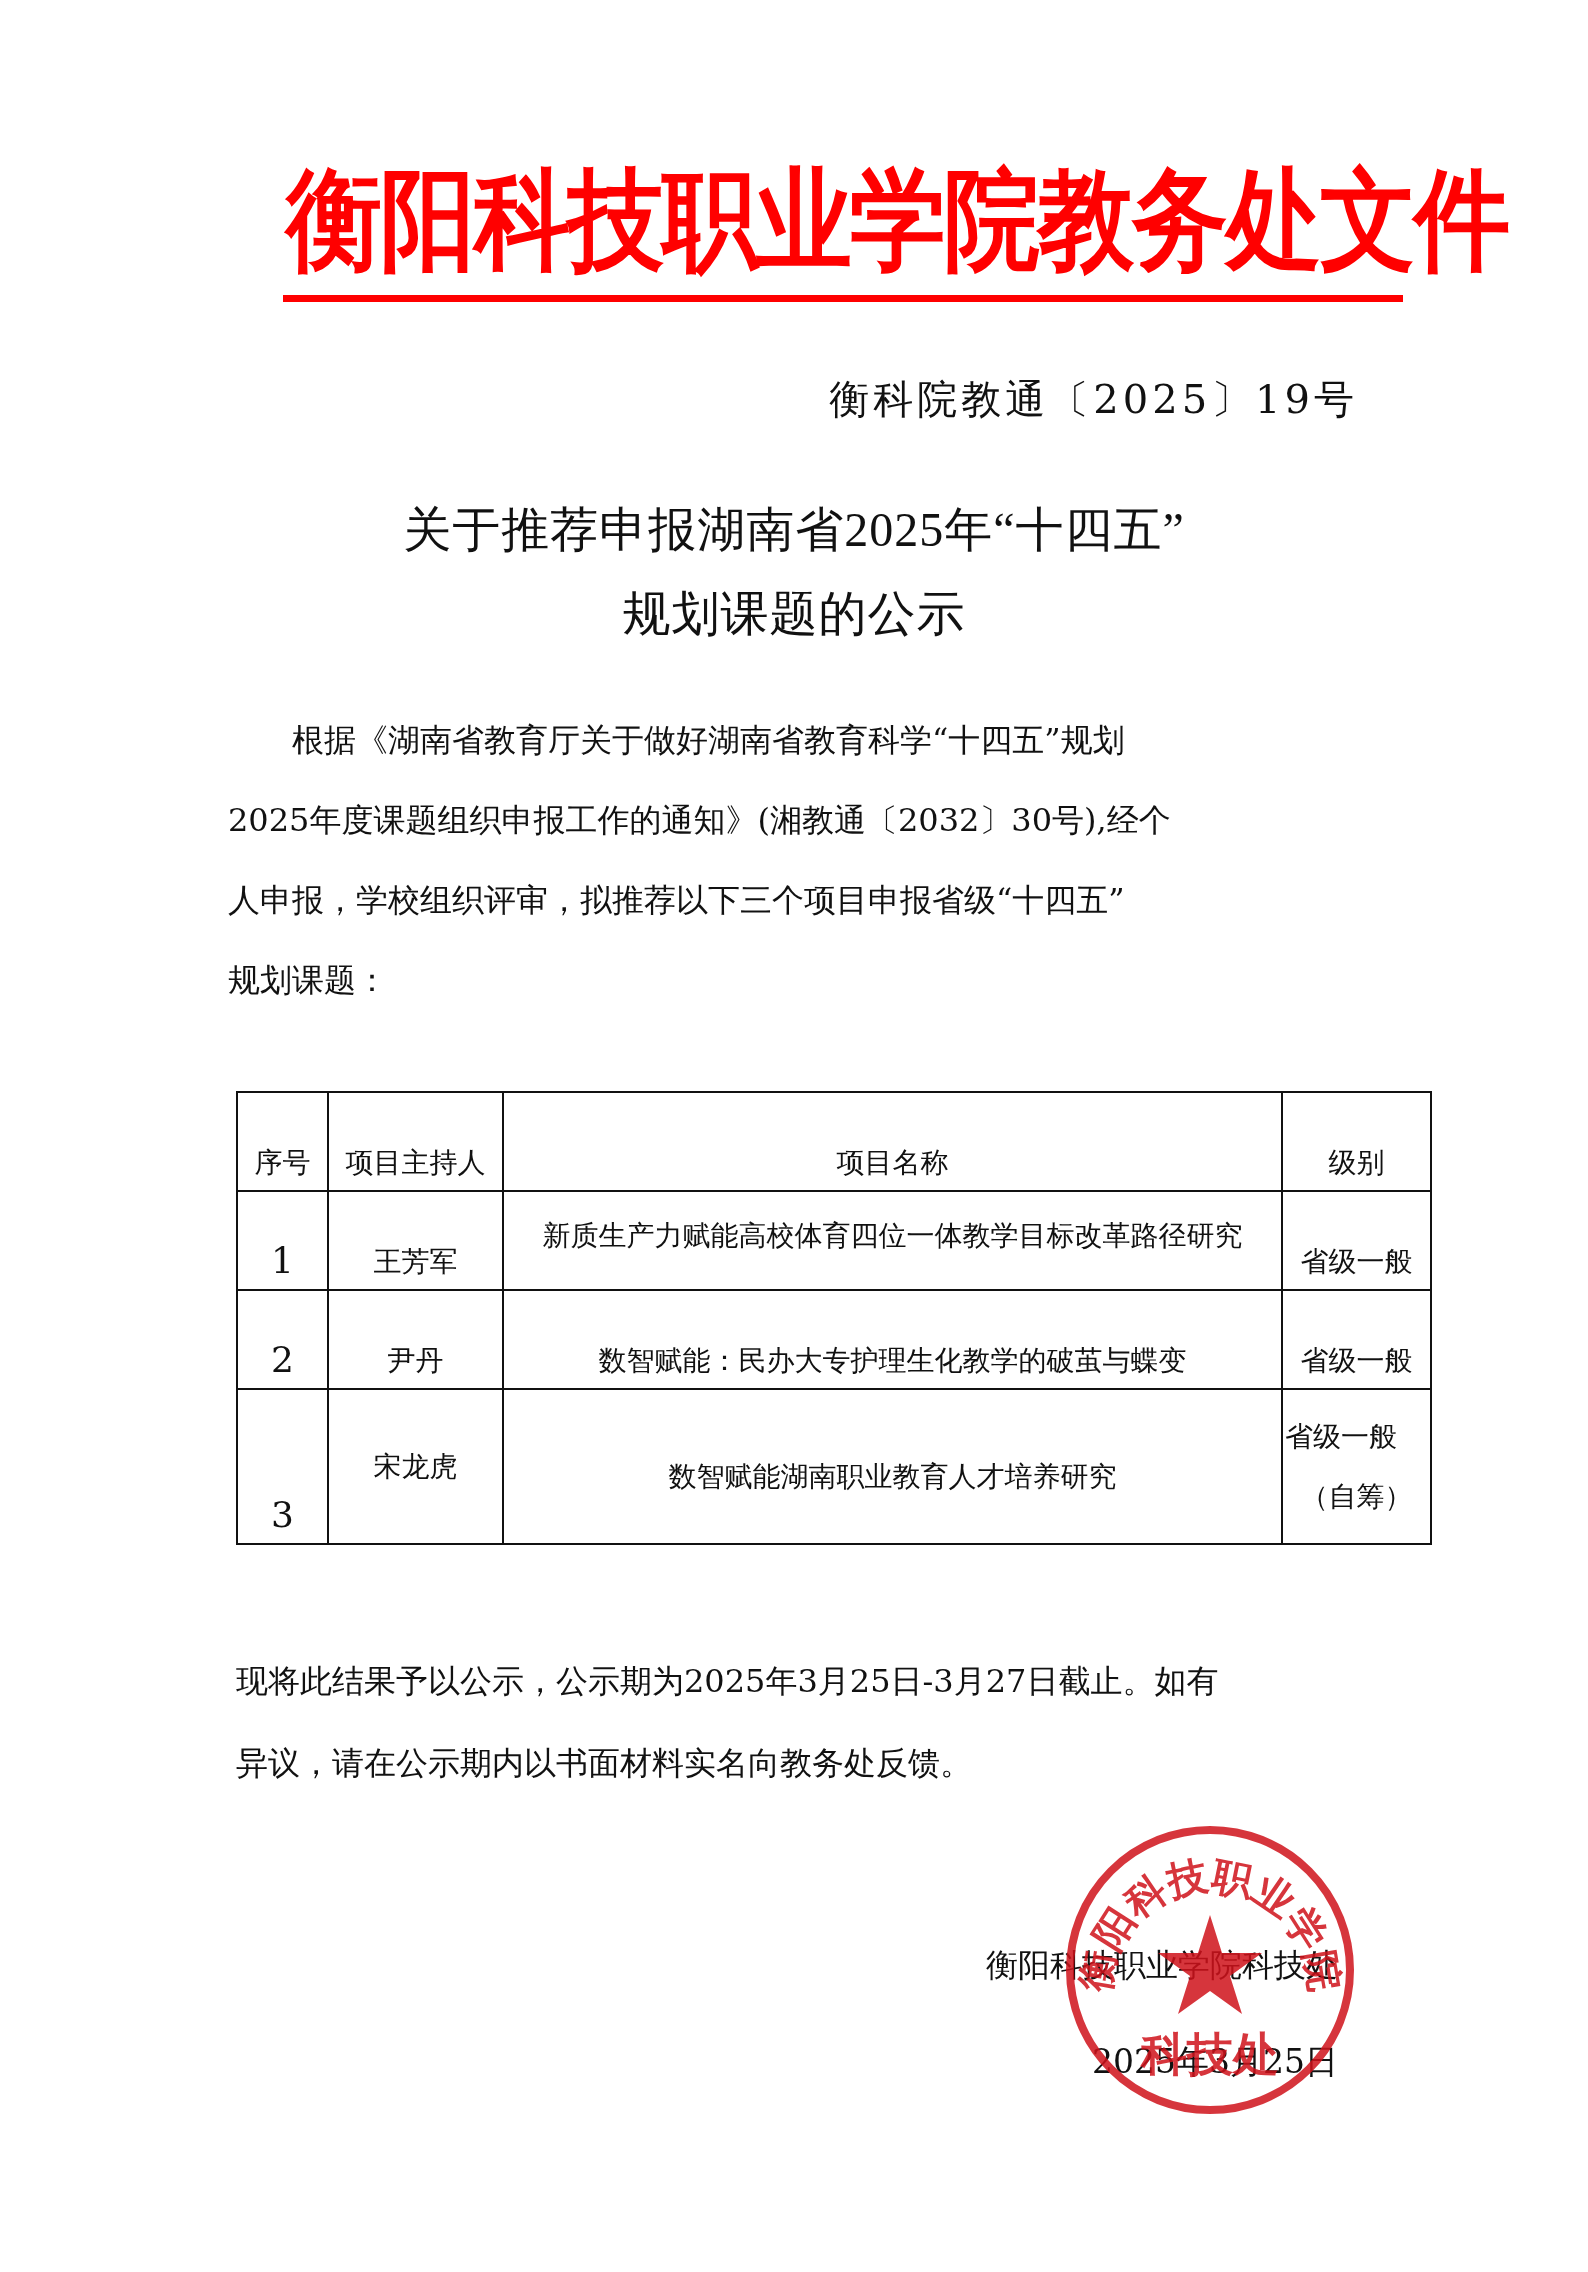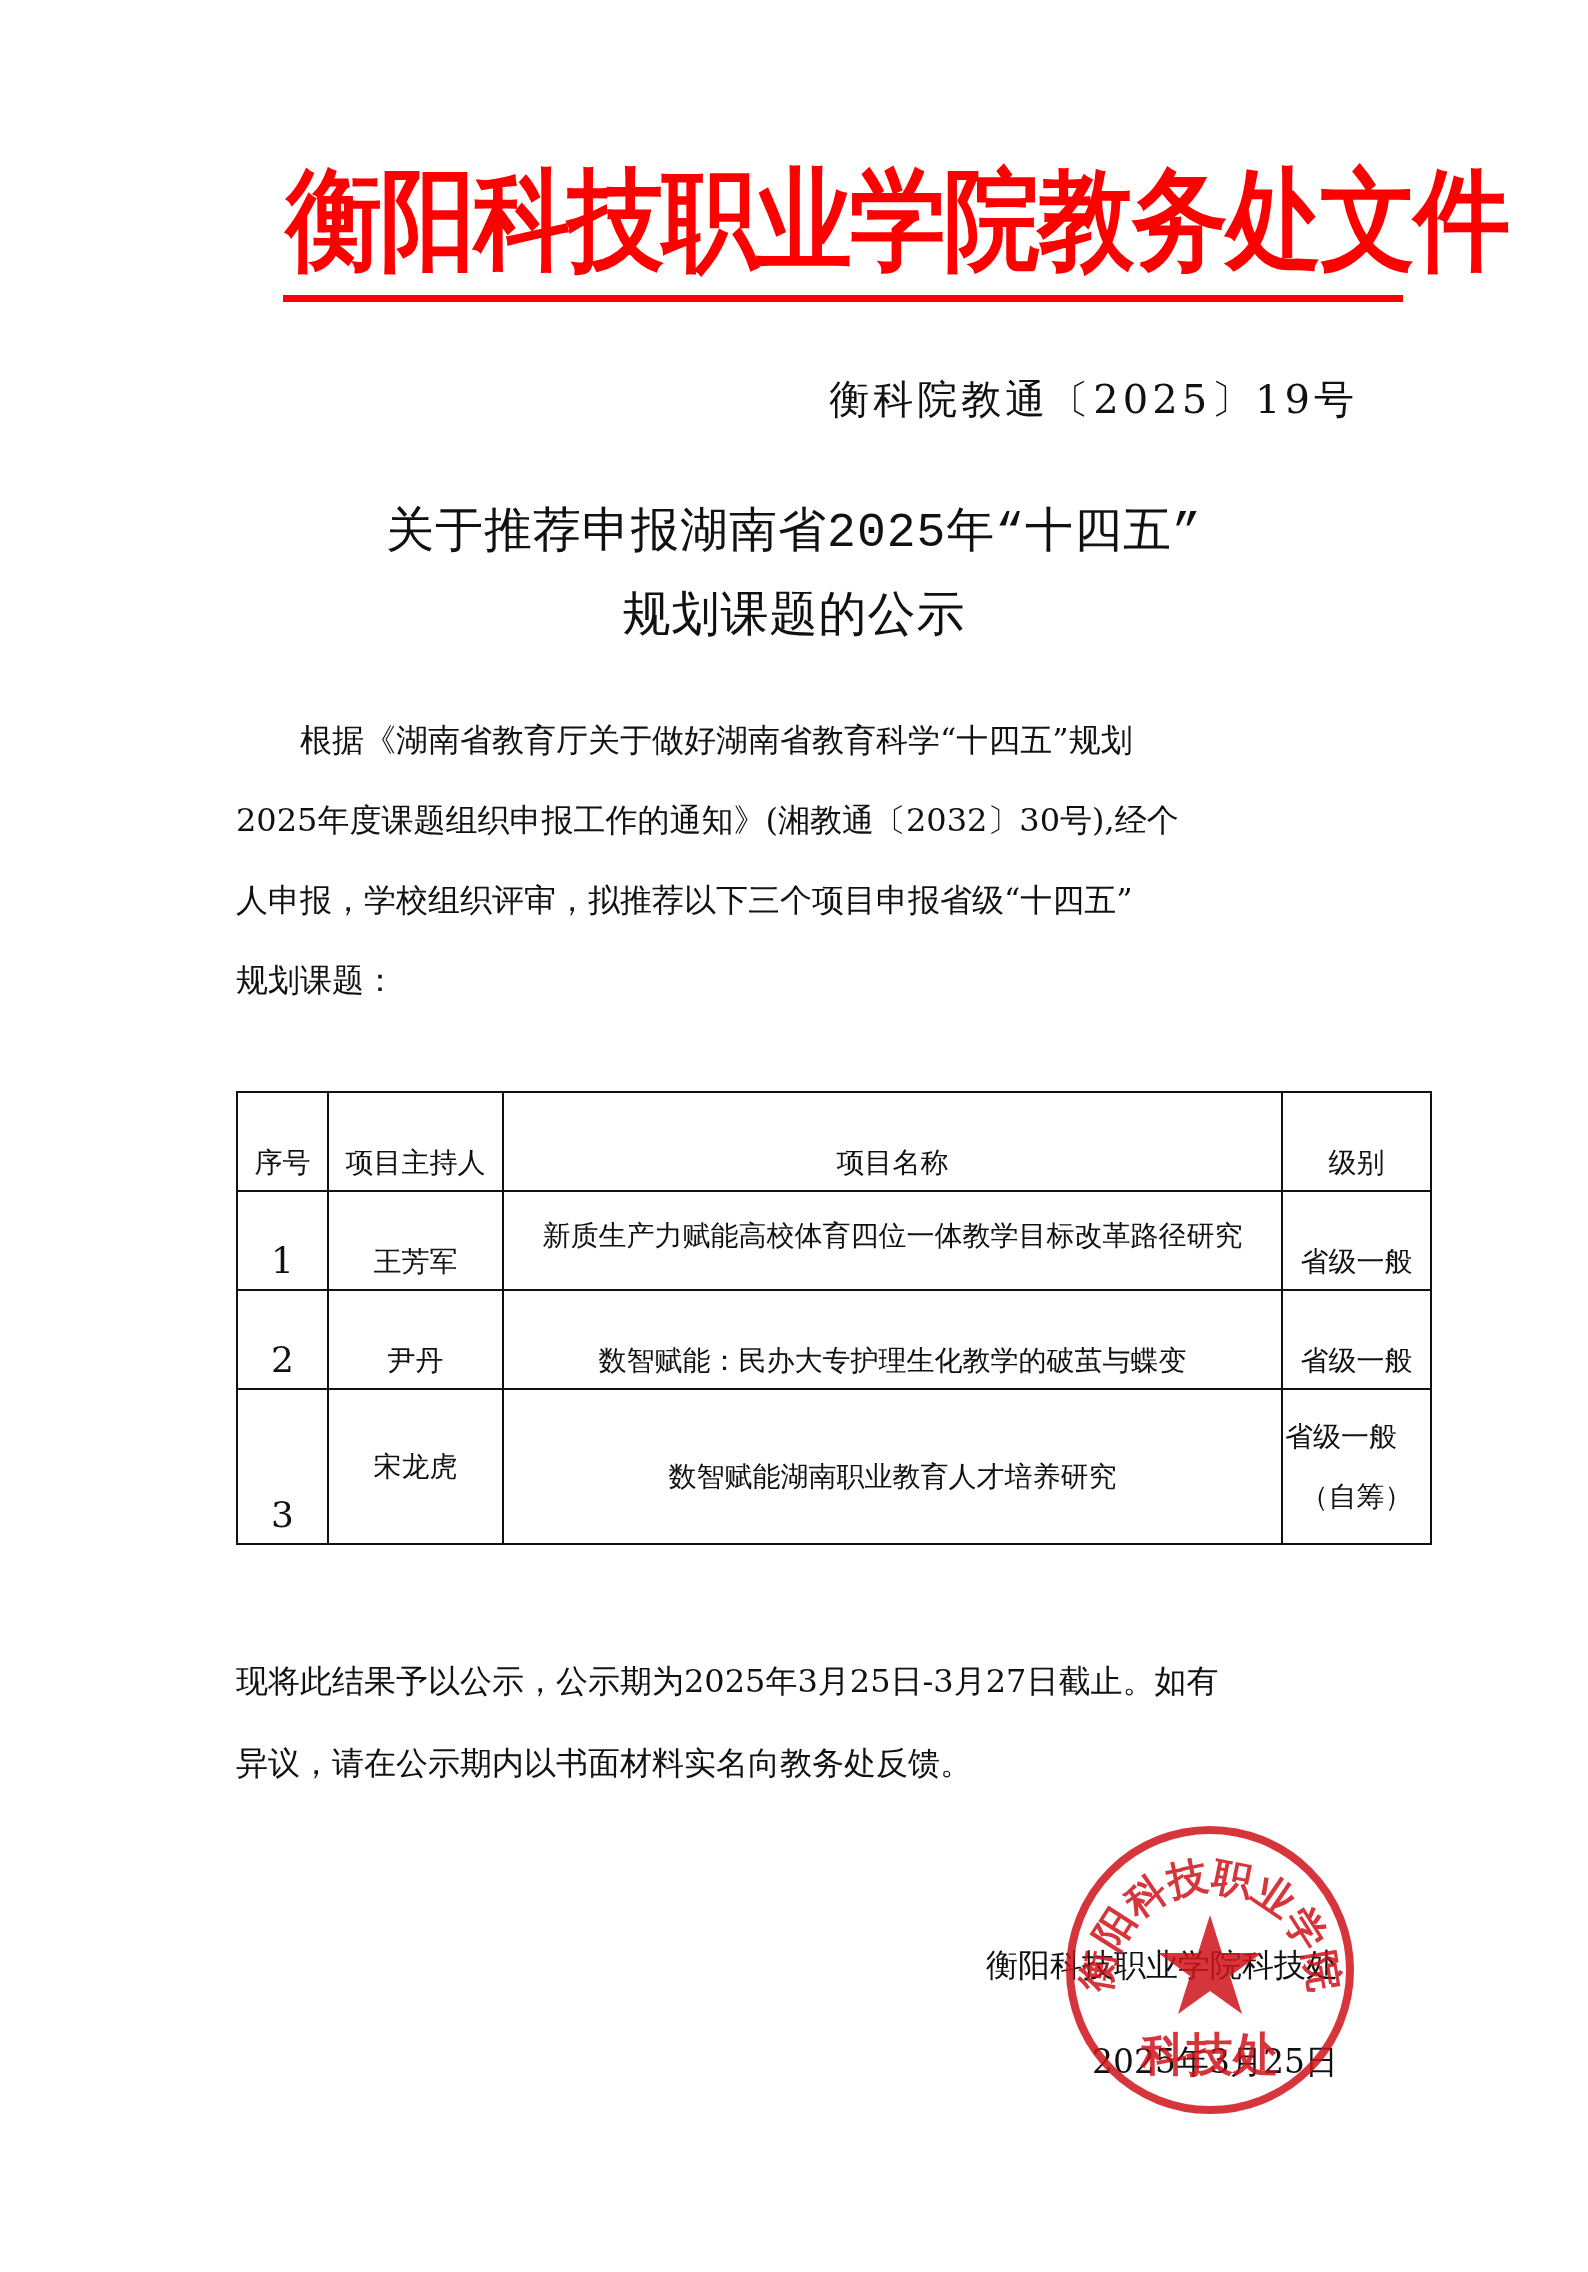--- a/index.html
+++ b/index.html
@@ -6,25 +6,25 @@
   body { width: 1588px; height: 2272px; position: relative; overflow: hidden;
          font-family: "DejaVu Serif", "Liberation Serif", serif; color: #111; }
   .abs { position: absolute; }
   .masthead { left: 286px; top: 150px; width: 1120px; height: 140px;
               color: #ff0000; font-family: "DejaVu Sans", "Liberation Sans", sans-serif;
               font-weight: bold; font-size: 96px; line-height: 140px; letter-spacing: -2px;
               white-space: nowrap; text-align: center;
               transform: scaleY(1.15); transform-origin: center; }
   .red-rule { left: 283px; top: 295px; width: 1120px; height: 7px; background: #ff0000; }
   .docno { right: 230px; top: 372px; font-size: 40px; letter-spacing: 4px; white-space: nowrap; }
-  .title { left: 0; width: 1588px; text-align: center; font-family: Liberation Mono, monospace;
+  .title { left: 0; width: 1588px; text-align: center; font-family: Liberation Serif, serif;
            font-size: 48px; letter-spacing: 1px; white-space: nowrap; }
   .title.l1 { top: 498px; }
   .title.l2 { top: 582px; }
-  .para { left: 236px; width: 1110px; font-size: 32px; line-height: 80px; white-space: nowrap; }
+  .para { left: 228px; width: 1110px; font-size: 32px; line-height: 80px; white-space: nowrap; }
   .para .line { display: block; height: 80px; }
   table.list { position: absolute; left: 236px; top: 1091px; border-collapse: collapse;
                font-size: 28px; }
   table.list td, table.list th { border: 2px solid #111; padding: 0; text-align: center;
                font-weight: normal; }
   table.list tr.head { height: 99px; padding-left: 24px; }
   table.list tr.r { height: 99px; }
   table.list tr.r3 { height: 155px; }
   .c1 { width: 89px; } .c2 { width: 173px; } .c3 { width: 777px; margin-top: 12px; } .c4 { width: 147px; }
   .cell-bottom { vertical-align: bottom; padding-bottom: 8px !important; }

